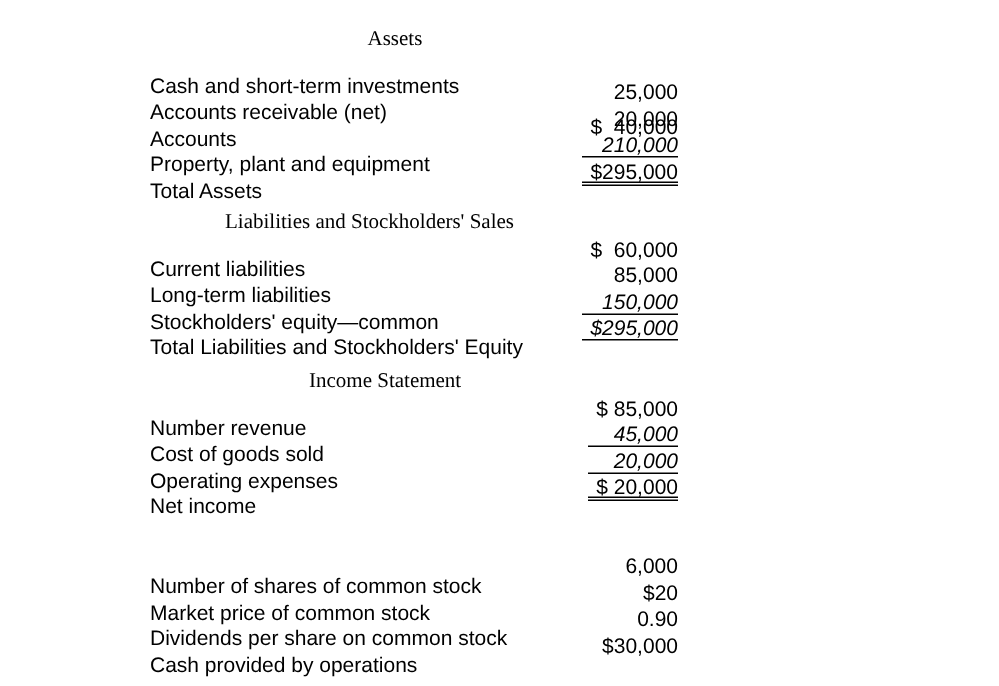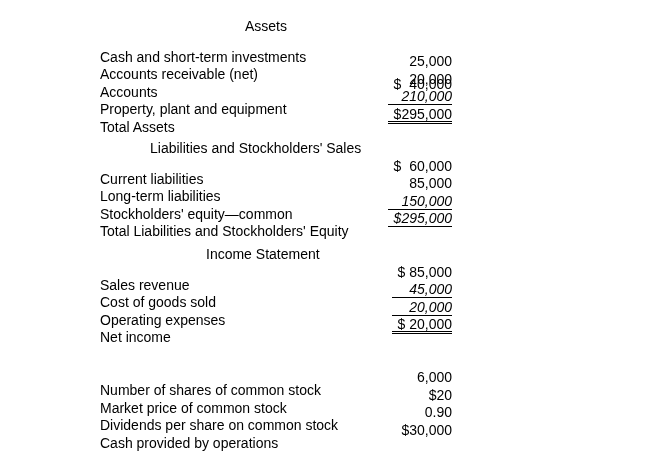--- a/index.html
+++ b/index.html
@@ -1,19 +1,19 @@
 <!DOCTYPE html>
 <html><head>
   <meta charset="utf-8">
   <style>
     html, body { margin: 0; padding: 0; background: #ffffff; }
     body { width: 666px; height: 457px; position: relative; overflow: hidden;
            font-family: "Liberation Sans", sans-serif; font-size: 14px; color: #000; }
     .section { position: absolute; left: 100px; width: 352px; }
-    .heading { position: absolute; white-space: nowrap; line-height: 17.6px; height: 17.6px; }
+    .heading { position: absolute; white-space: nowrap; line-height: 17.6px; height: 17.6px; font-family: Liberation Serif, serif; }
     .row { position: relative; height: 17.6px; line-height: 17.6px; white-space: nowrap; }
     .label { position: absolute; left: 0; top: 13px; }
     .val { position: absolute; right: 0; top: 0; text-align: right; }
     .val.u1 { border-bottom: 1px solid #000; line-height: 15px; height: 15px; top: 1px; font-style: italic; }
     .val.u2 { border-bottom: 3px double #000; line-height: 15px; height: 14px; top: 1px; }
   </style>
 </head>
 <body>
 
 <div class="section" style="top:18px;">
@@ -61,21 +61,21 @@
       <span class="label">Total Liabilities and Stockholders' Equity</span>
       <span class="val u1" style="min-width:64px;">$295,000</span>
     </div>
   </div>
 </div>
 
 <div class="section" style="top:246px;">
   <div class="heading" style="left:106px;top:0;">Income Statement</div>
   <div style="position:absolute;top:17.6px;left:0;width:352px;">
     <div class="row">
-      <span class="label">Sales revenue</span>
+      <span class="label">Number revenue</span>
       <span class="val">$ 85,000</span>
     </div>
     <div class="row">
       <span class="label">Cost of goods sold</span>
       <span class="val u1" style="min-width:60px;">45,000</span>
     </div>
     <div class="row">
       <span class="label">Operating expenses</span>
       <span class="val u1" style="min-width:60px;">20,000</span>
     </div>

